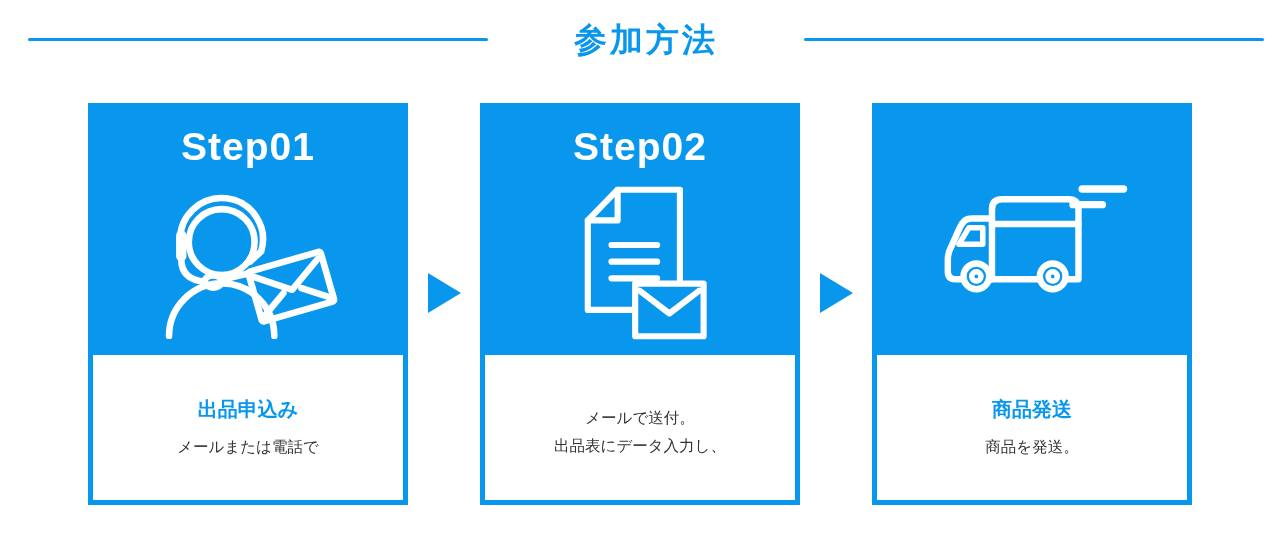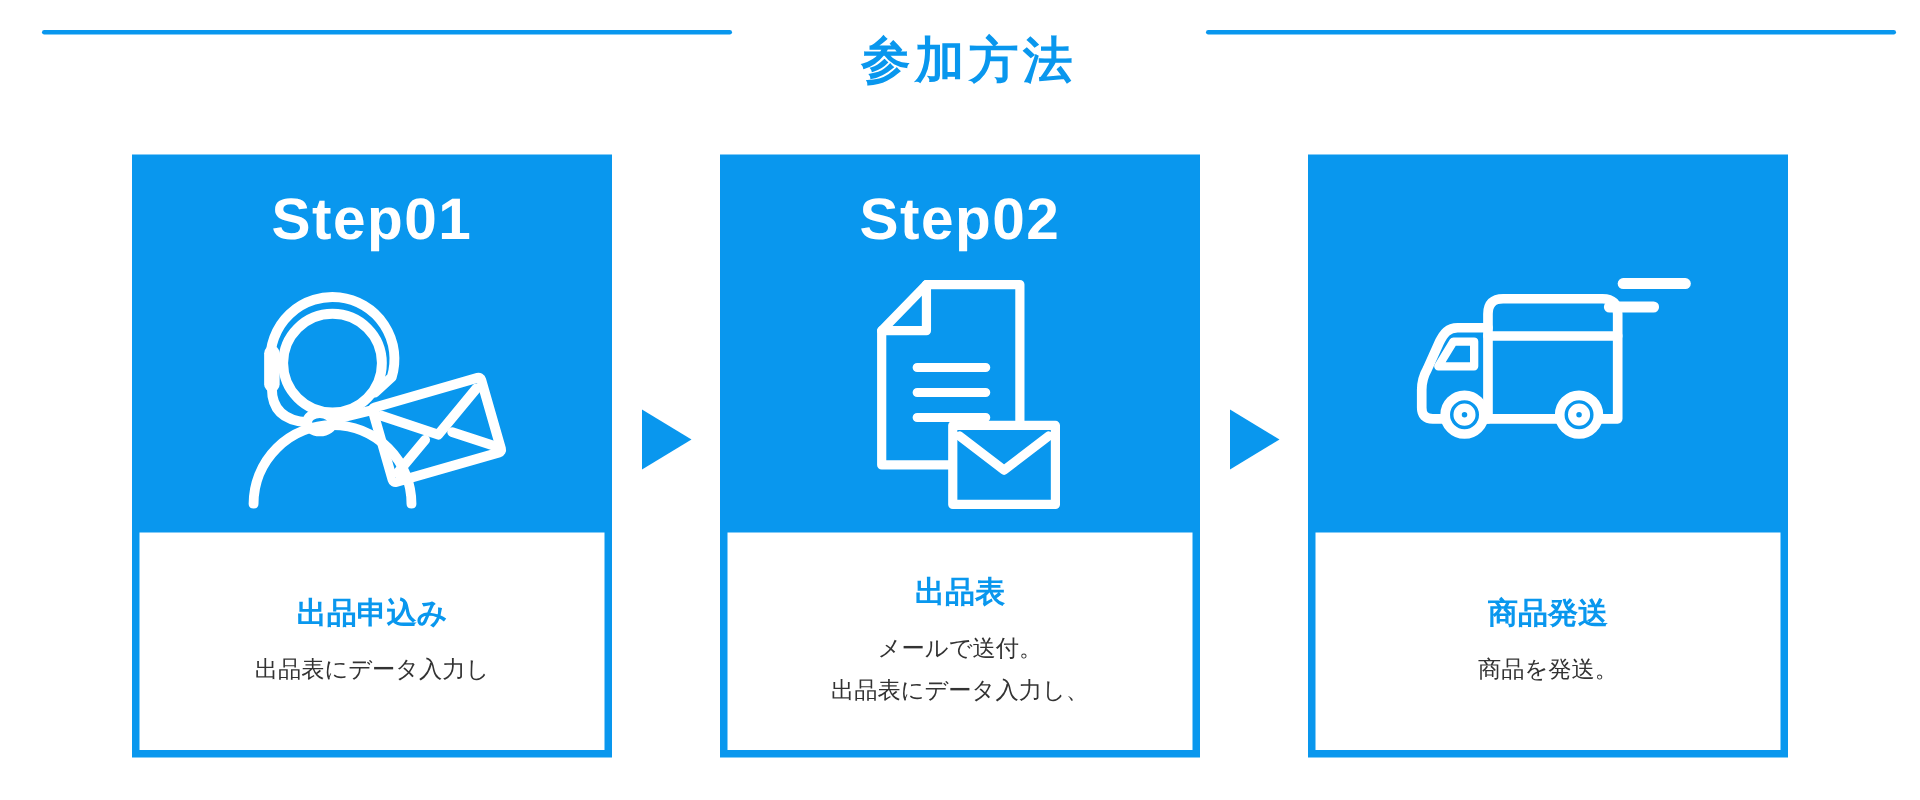--- a/index.html
+++ b/index.html
@@ -5,21 +5,21 @@
   :root { --accent:#0997EE; --body-text:#333333; }
   * { box-sizing:border-box; }
   html,body { margin:0; padding:0; }
   body {
     width:1280px; height:533px; background:#ffffff;
     font-family:"Liberation Sans", sans-serif;
   }
   .page { position:relative; width:1280px; height:533px; overflow:hidden; background:#ffffff; }
 
   
-  .header { position:absolute; top:20px; left:28px; right:16px; display:flex; }
+  .header { position:absolute; top:20px; left:28px; right:16px; display:flex; align-items:center; }
   .rule { flex:1 1 0; height:3px; background:var(--accent); border-radius:2px; }
   .title {
     margin:0 86px; font-size:33px; font-weight:700; color:var(--accent);
     letter-spacing:3px; line-height:1.2; white-space:nowrap;
   }
 
   
   .steps { position:absolute; top:103px; left:88px; display:flex; }
   .card {
     width:320px; height:402px; background:var(--accent);
@@ -81,21 +81,21 @@
             <path class="stroke" d="M 5 49 L 30 32 M 75 49 L 50 32"></path>
           </g>
         </svg>
       </div>
       <div class="card-bottom">
         <h3 class="card-heading">
             <span>出品申込み</span>
             <span></span>
           </h3>
         <p class="card-body">
-            <span>出品表にデータ入力し</span>
+            <span>メールまたは電話で</span>
           </p>
       </div>
     </section>
 
     <div class="arrow-cell">
       <span class="arrow"></span>
     </div>
 
     <section class="card">
       <h2 class="step-label">Step02</h2>
@@ -103,21 +103,20 @@
         <svg width="136" height="163" viewBox="0 0 155 185">
           <path class="stroke" d="M 52 5 L 123 5 L 123 142 L 18 142 L 18 40 Z"></path>
           <path class="stroke" d="M 52 5 L 52 40 L 18 40"></path>
           <path class="stroke" d="M 45 68 H 97 M 45 87 H 97 M 45 106 H 97"></path>
           <rect class="fill-accent" x="72" y="112" width="78" height="60"></rect>
           <path class="stroke" d="M 77 120 L 111 146 L 145 120"></path>
         </svg>
       </div>
       <div class="card-bottom">
         <h3 class="card-heading">
-            <span>出品表</span>
           </h3>
         <p class="card-body">
             <span>メールで送付。</span>
             <span>出品表にデータ入力し、</span>
           </p>
       </div>
     </section>
 
     <div class="arrow-cell">
       <span class="arrow"></span>

